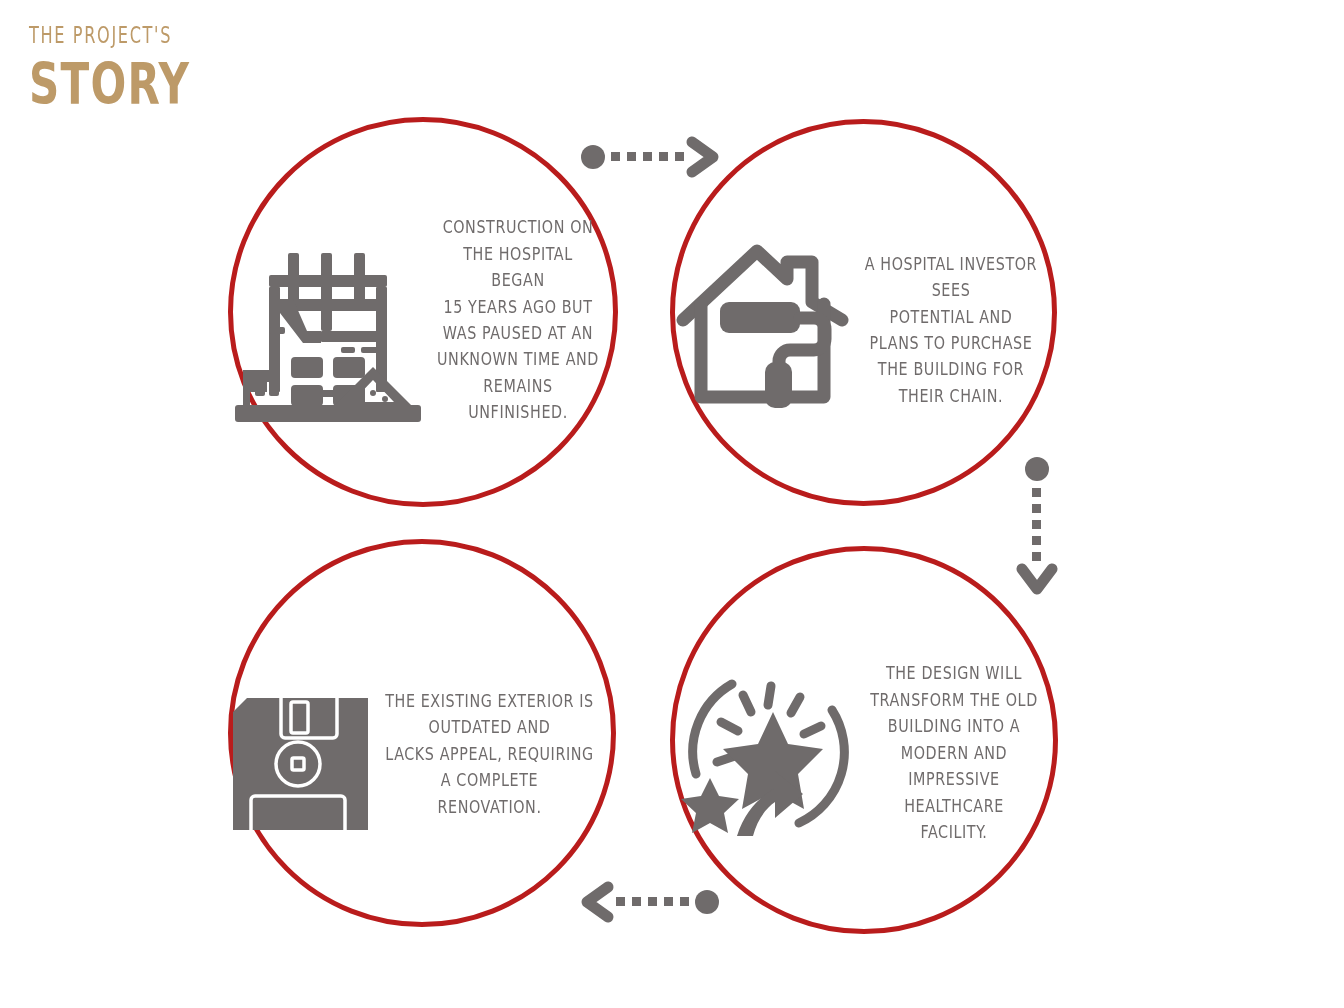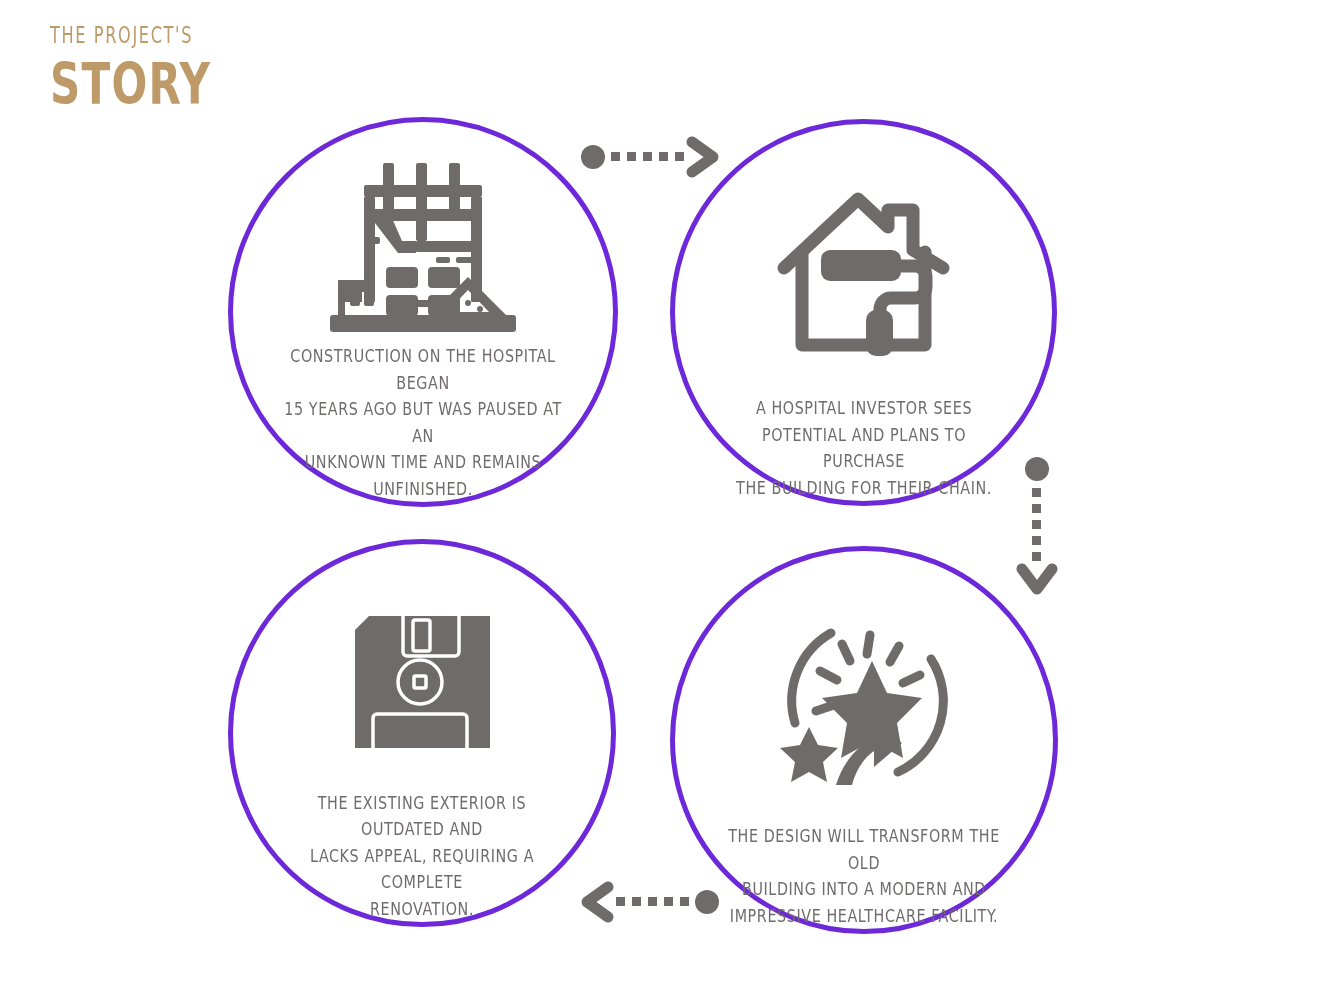--- a/index.html
+++ b/index.html
@@ -18,21 +18,21 @@
     position: absolute;
     left: 0; top: 0;
     width: 1344px;
     height: 1008px;
     background: #ffffff;
   }
 
   
   .title-block {
     position: absolute;
-    left: 50px;
+    left: 29px;
     top: 24px;
     width: 330px;
   }
   .title-eyebrow {
     font-family: "DejaVu Sans Condensed", "Liberation Sans Narrow", "Liberation Sans", sans-serif;
     font-size: 23px;
     letter-spacing: 2.1px;
     color: #bd9a68;
     font-weight: 400;
     line-height: 1;
@@ -50,25 +50,25 @@
     margin-top: 9px;
     transform: scaleX(0.82);
     transform-origin: left center;
     white-space: nowrap;
   }
 
   
   .circle {
     position: absolute;
     border-radius: 50%;
-    border: 5px solid #6d28d9;
+    border: 5px solid #b91c1c;
     box-sizing: border-box;
     background: #ffffff;
     display: flex;
-    flex-direction: column;
+    flex-direction: row;
     align-items: center;
     justify-content: flex-end;
   }
   .circle-icon {
     display: flex;
     align-items: center;
     justify-content: center;
   }
   .circle-text {
     font-family: "DejaVu Sans Condensed", "Liberation Sans Narrow", "Liberation Sans", sans-serif;

